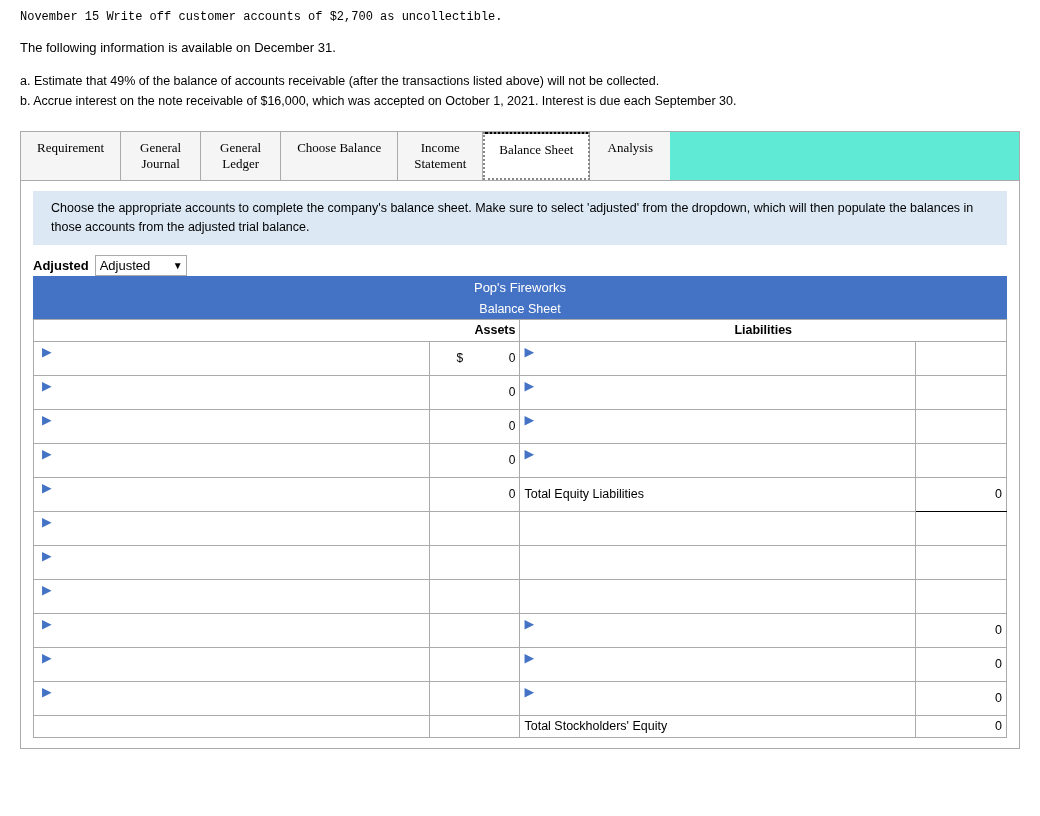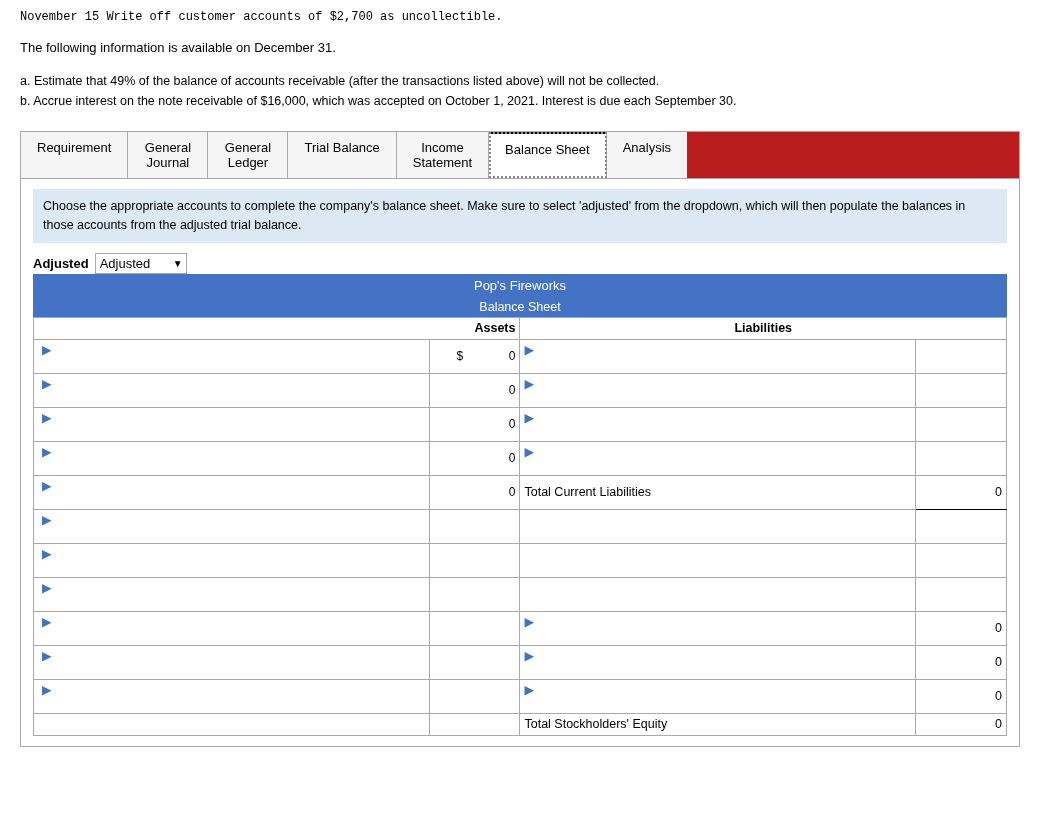--- a/index.html
+++ b/index.html
@@ -23,21 +23,22 @@
       font-size: 12.5px;
       margin-bottom: 20px;
       line-height: 1.6;
     }
     
     .tabs-container {
       display: flex;
       border: 1px solid #aaa;
       border-bottom: none;
       width: 100%;
-      background: #b91c1c;
+      background: #5eead4;
+      font-family: Liberation Serif, serif;
     }
     .tab {
       padding: 8px 16px;
       border-right: 1px solid #aaa;
       cursor: pointer;
       font-size: 13px;
       text-align: center;
       background: #f5f5f5;
       min-width: 80px;
     }
@@ -51,21 +52,21 @@
     .tab:last-child { border-right: none; }
 
     
     .content-area {
       border: 1px solid #aaa;
       padding: 10px 12px;
       background: #fff;
     }
     .instruction-box {
       background: #dce9f5;
-      padding: 8px 10px;
+      padding: 8px 18px;
       margin-bottom: 10px;
       font-size: 12.5px;
       line-height: 1.5;
     }
     .dropdown-row {
       display: flex;
       align-items: center;
     }
     .dropdown-label {
       font-weight: bold;
@@ -174,21 +175,21 @@
 <div class="following-text">The following information is available on December 31.</div>
 <div class="notes">
   <div>a. Estimate that 49% of the balance of accounts receivable (after the transactions listed above) will not be collected.</div>
   <div>b. Accrue interest on the note receivable of $16,000, which was accepted on October 1, 2021. Interest is due each September 30.</div>
 </div>
 
 <div class="tabs-container">
   <div class="tab">Requirement</div>
   <div class="tab">General<br>Journal</div>
   <div class="tab">General<br>Ledger</div>
-  <div class="tab">Trial Balance</div>
+  <div class="tab">Choose Balance</div>
   <div class="tab">Income<br>Statement</div>
   <div class="tab active">Balance Sheet</div>
   <div class="tab">Analysis</div>
 </div>
 
 <div class="content-area">
   <div class="instruction-box">Choose the appropriate accounts to complete the company's balance sheet. Make sure to select 'adjusted' from the dropdown, which will then populate the balances in those accounts from the adjusted trial balance.</div>
 
   <div class="dropdown-row">
     <span class="dropdown-label">Adjusted</span>
@@ -283,21 +284,21 @@
       </tr>
 
       <tr class="editable-row">
         <td class="col-label">
           <span class="arrow-cell">▶</span>
           <input class="input-cell" type="text" value="" style="">
         </td>
         <td class="col-amount">
           <input class="input-amount" type="text" value="0" style="">
         </td>
-        <td class="col-label-r">Total Current Liabilities</td>
+        <td class="col-label-r">Total Equity Liabilities</td>
         <td class="col-amount-r" style="border-top:1px solid #000; border-bottom:1px solid #000;">0</td>
       </tr>
 
       <tr class="editable-row">
         <td class="col-label">
           <span class="arrow-cell">▶</span>
           <input class="input-cell" type="text" value="" style="">
         </td>
         <td class="col-amount"></td>
         <td class="col-label-r"></td>

